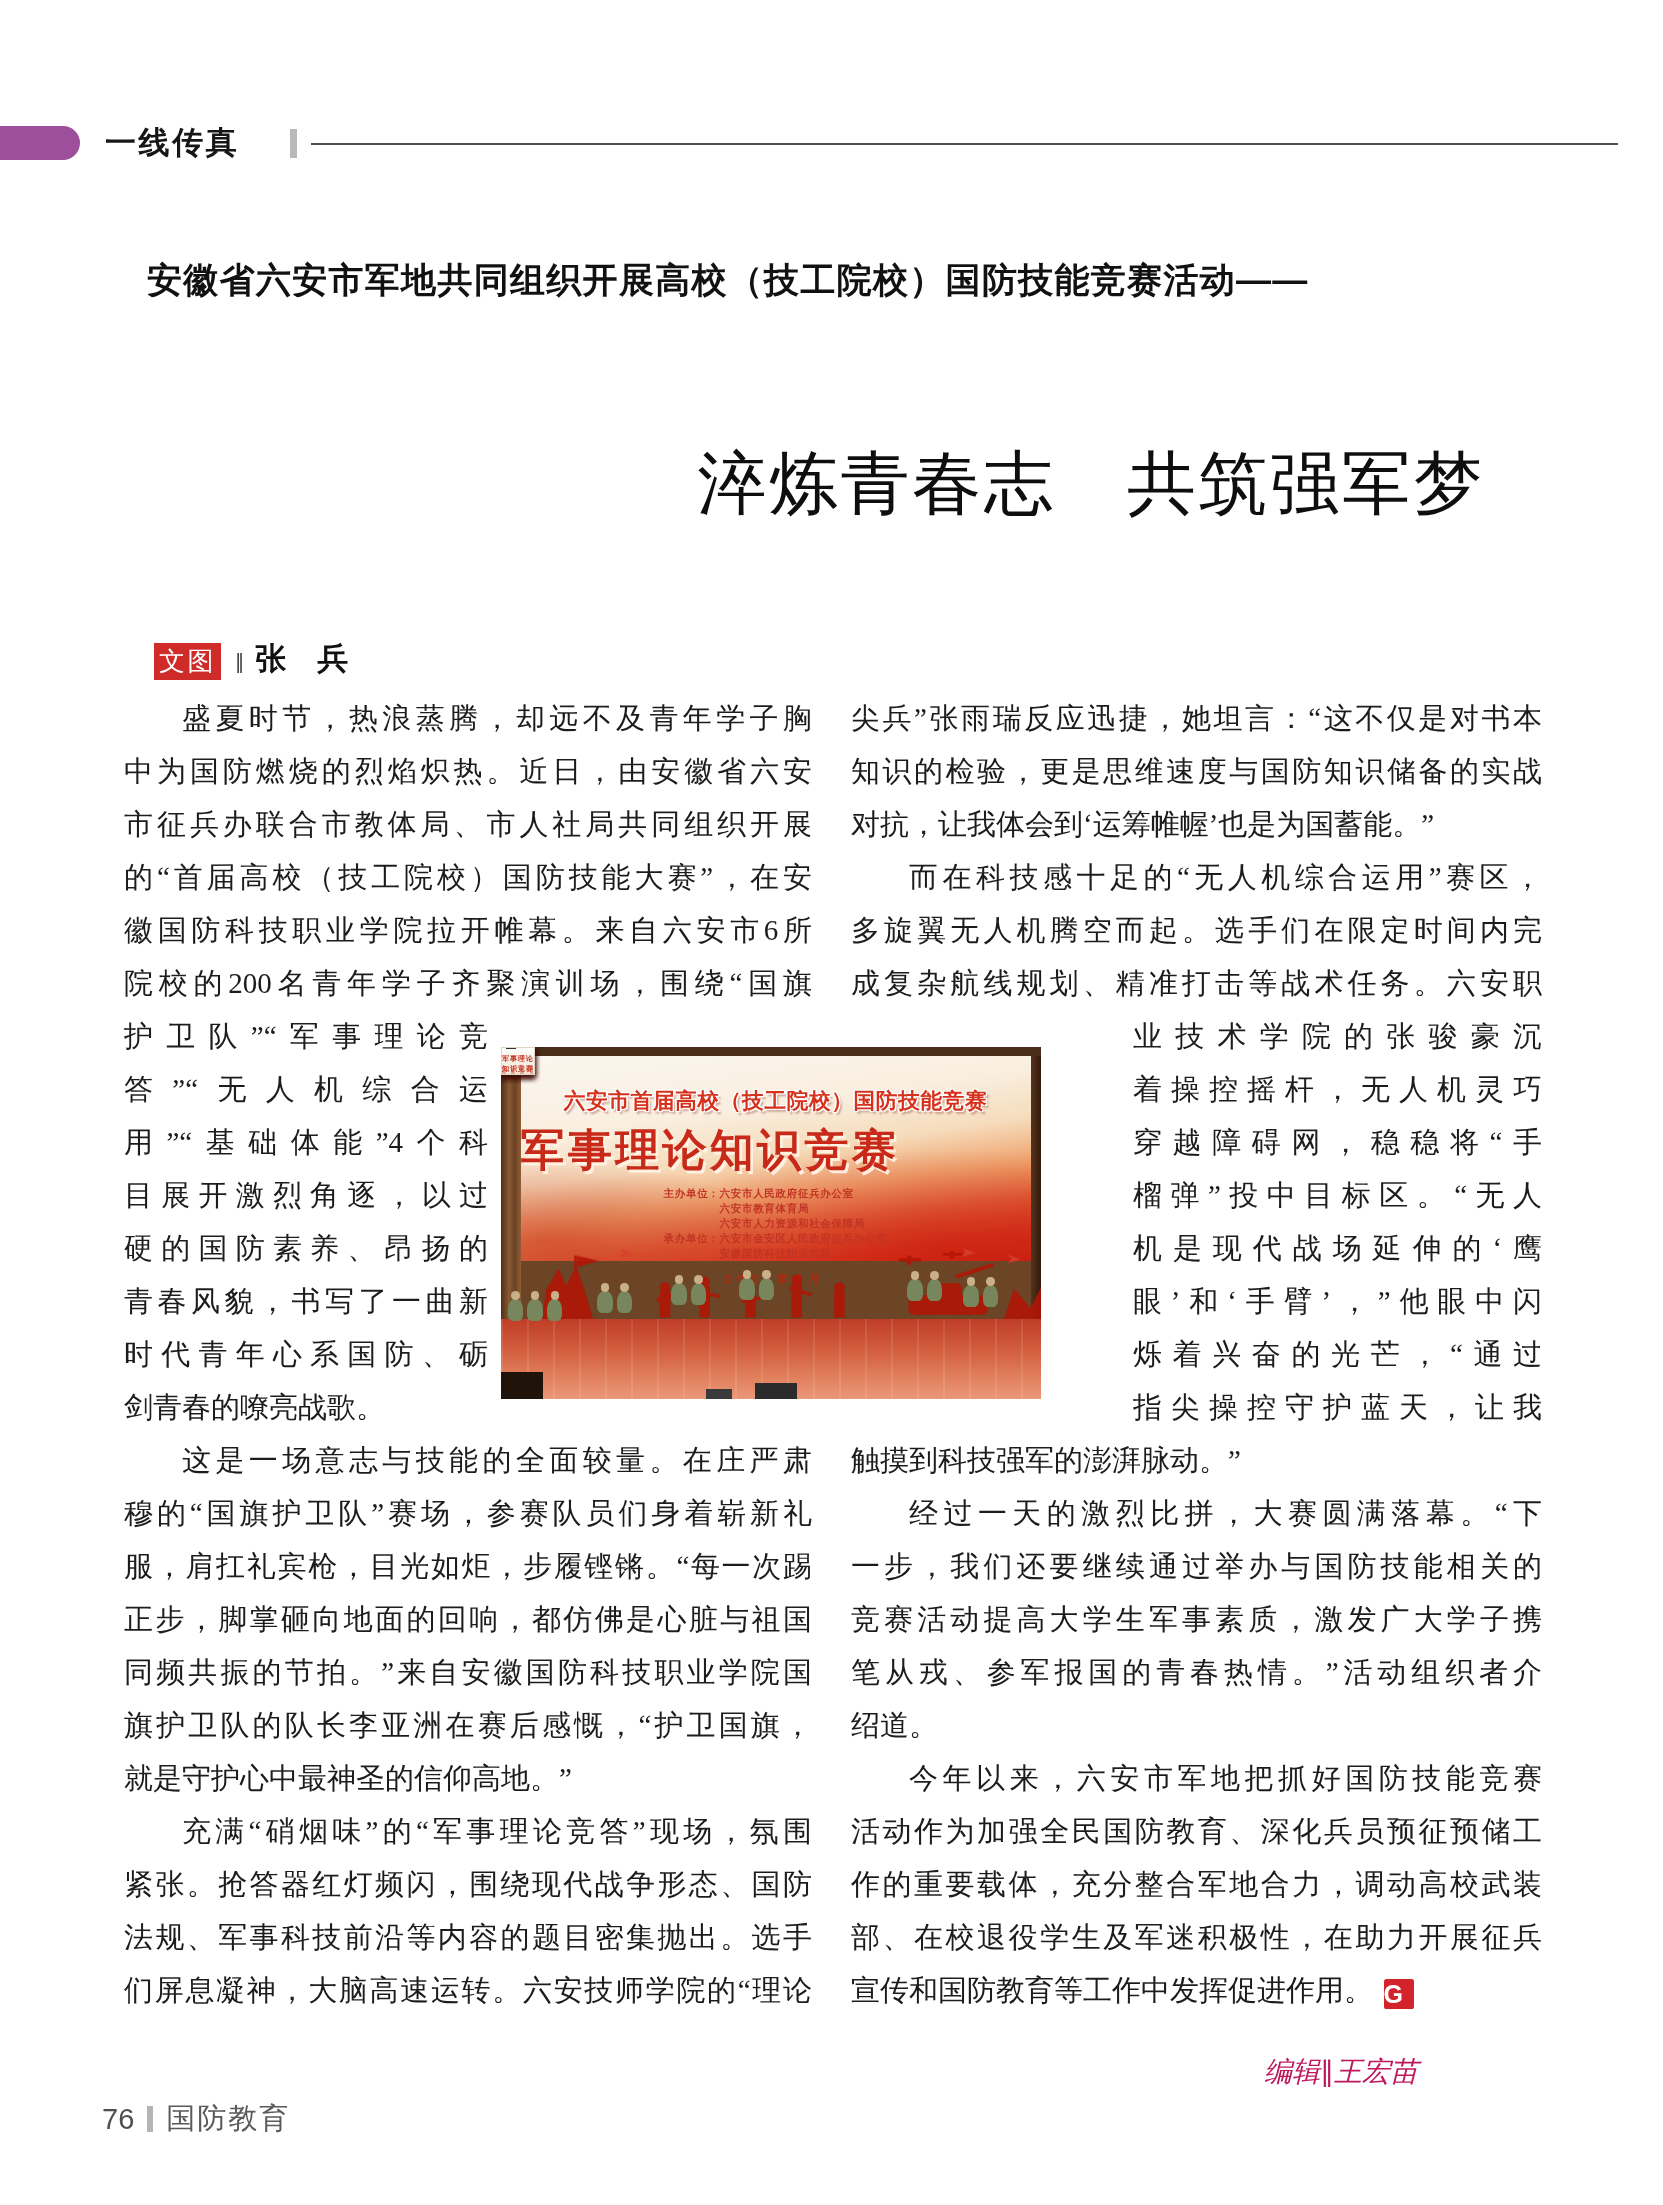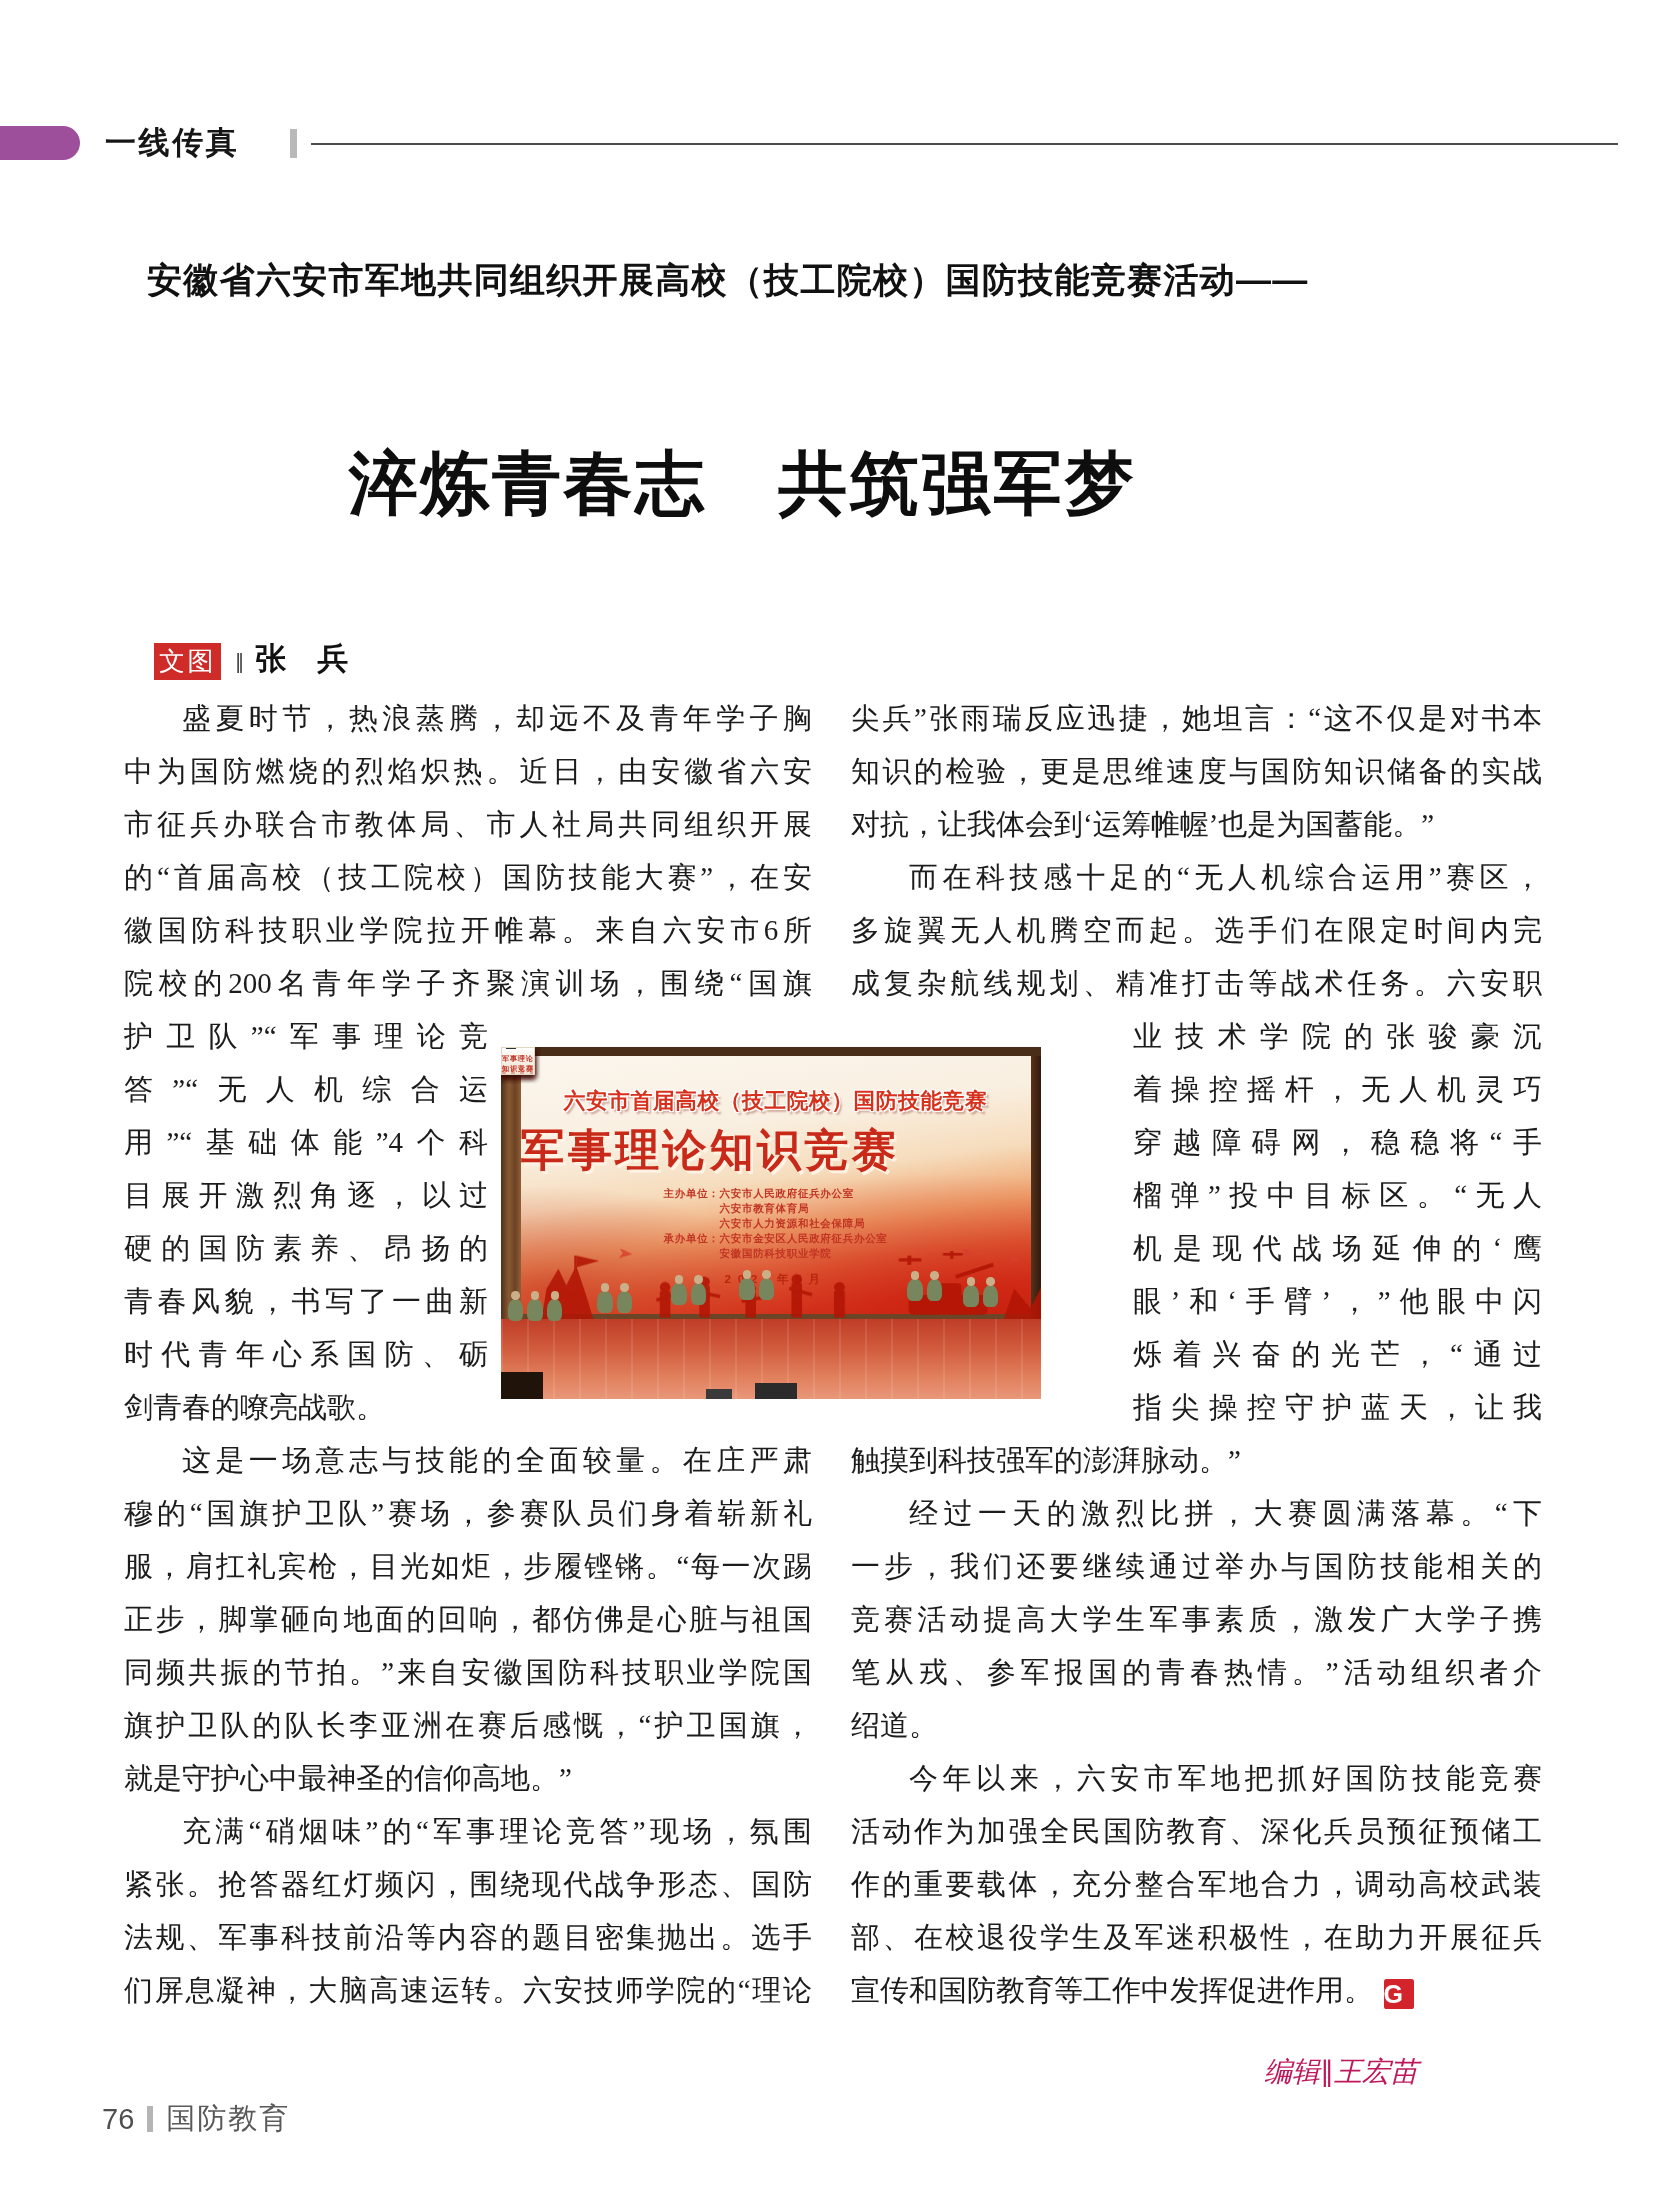--- a/index.html
+++ b/index.html
@@ -8,21 +8,21 @@
   .page { position:absolute; inset:0; background:#fff; overflow:hidden; }
 
   
   .sec-tab { position:absolute; left:0; top:126px; width:80px; height:34px; background:#9d4f9b; border-radius:0 17px 17px 0; }
   .sec-name { position:absolute; left:105px; top:126px; font-family:"Liberation Sans","DejaVu Sans",sans-serif; font-weight:bold; font-size:31px; line-height:34px; color:#161616; letter-spacing:2.6px; }
   .sec-vbar { position:absolute; left:290px; top:129px; width:6.5px; height:29px; background:#b9b9b9; }
   .sec-rule { position:absolute; left:311px; top:143px; width:1307px; height:2px; background:#4d4d4d; }
 
   
   .kicker { position:absolute; left:147px; top:257px; font-family:"Liberation Sans","DejaVu Sans",sans-serif; font-weight:600; font-size:35px; color:#111; letter-spacing:1.3px; }
-  .title { position:absolute; left:0; top:438px; width:1485px; text-align:center; font-family:"Liberation Sans","DejaVu Sans",sans-serif; font-weight:bold; font-size:69px; letter-spacing:2.6px; color:#0e0e0e; }
+  .title { position:absolute; left:0; top:438px; width:1485px; text-align:right; font-family:"Liberation Sans","DejaVu Sans",sans-serif; font-weight:normal; font-size:69px; letter-spacing:2.6px; color:#0e0e0e; }
   .byline { position:absolute; left:154px; top:641px; height:39px; display:flex; align-items:flex-end; }
   .byline-box { display:inline-block; min-width:67px; height:37px; background:#cf2b28; color:#fff; font-family:"Liberation Sans","DejaVu Sans",sans-serif; font-size:26px; line-height:37px; text-align:center; letter-spacing:2.6px; padding:0 3.9px; }
   .byline-sep { font-size:29px; margin:0 11.8px 0 14.4px; color:#222; }
   .byline-author { font-family:"Liberation Sans","DejaVu Sans",sans-serif; font-weight:bold; font-size:31px; color:#111; }
 
   
   .col { position:absolute; top:692px; }
   .col-left  { left:124px;  width:688px; }
   .col-right { left:851px; width:691px; }
   .line { height:53px; line-height:53px; font-size:29px; text-align:justify; text-align-last:justify; overflow:hidden; }
@@ -33,21 +33,21 @@
   .gmark { display:inline-block; width:30px; height:30px; background:#d2242a; color:#fff;
            font-family:"Liberation Sans","DejaVu Sans",sans-serif; font-weight:bold; font-size:25px; line-height:30px;
            text-align:center; margin-left:10.5px; vertical-align:-2.6px; border-radius:2.6px; }
 
   
   .photo { position:absolute; left:501px; top:1047px; width:540px; height:352px; background:#6b4526; overflow:hidden; }
   .ph-curtain-l { position:absolute; left:0; top:0; width:19.6px; height:275px;
       background:linear-gradient(90deg,#4f2f1a,#8a5a35 40%,#6b4224 70%,#915f36); }
   .ph-curtain-r { position:absolute; right:0; top:0; width:10.5px; height:275px; background:linear-gradient(90deg,#57331c,#31190c); }
   .ph-top { position:absolute; left:0; top:0; width:100%; height:8.5px; background:#4a2d18; }
-  .ph-screen { position:absolute; left:19.6px; right:10.5px; top:8.5px; height:258px;
+  .ph-screen { position:absolute; left:19.6px; right:10.5px; top:8.5px; height:205px;
       background:
         radial-gradient(120% 90% at 85% 95%, rgba(201,22,8,.55), rgba(201,22,8,0) 55%),
         radial-gradient(90% 80% at 5% 90%, rgba(190,30,10,.5), rgba(190,30,10,0) 50%),
         linear-gradient(172deg,#fbf6ee 0%,#f9efe0 30%,#f6dcbc 48%,#efa36d 64%,#e0603a 78%,#d63b22 89%,#c92a18 100%); }
   .scr-kicker { position:absolute; left:0; top:30px; width:100%; text-align:center;
       font-family:"Liberation Sans","DejaVu Sans",sans-serif; font-weight:bold; font-size:21.6px; color:#d6311c; letter-spacing:0.7px;
       text-shadow:1.3px 1.3px 0 #fff,-1.3px -1.3px 0 #fff,1.3px -1.3px 0 #fff,-1.3px 1.3px 0 #fff,2.6px 2.6px 2px rgba(120,20,10,.35); }
   .scr-title { position:absolute; left:0; top:65px; width:100%; text-align:left;
       font-family:"Liberation Sans","DejaVu Sans",sans-serif; font-weight:bold; font-size:44px; color:#c82918; letter-spacing:3.3px;
       text-shadow:2.6px 2.6px 0 rgba(255,244,230,.9); }

